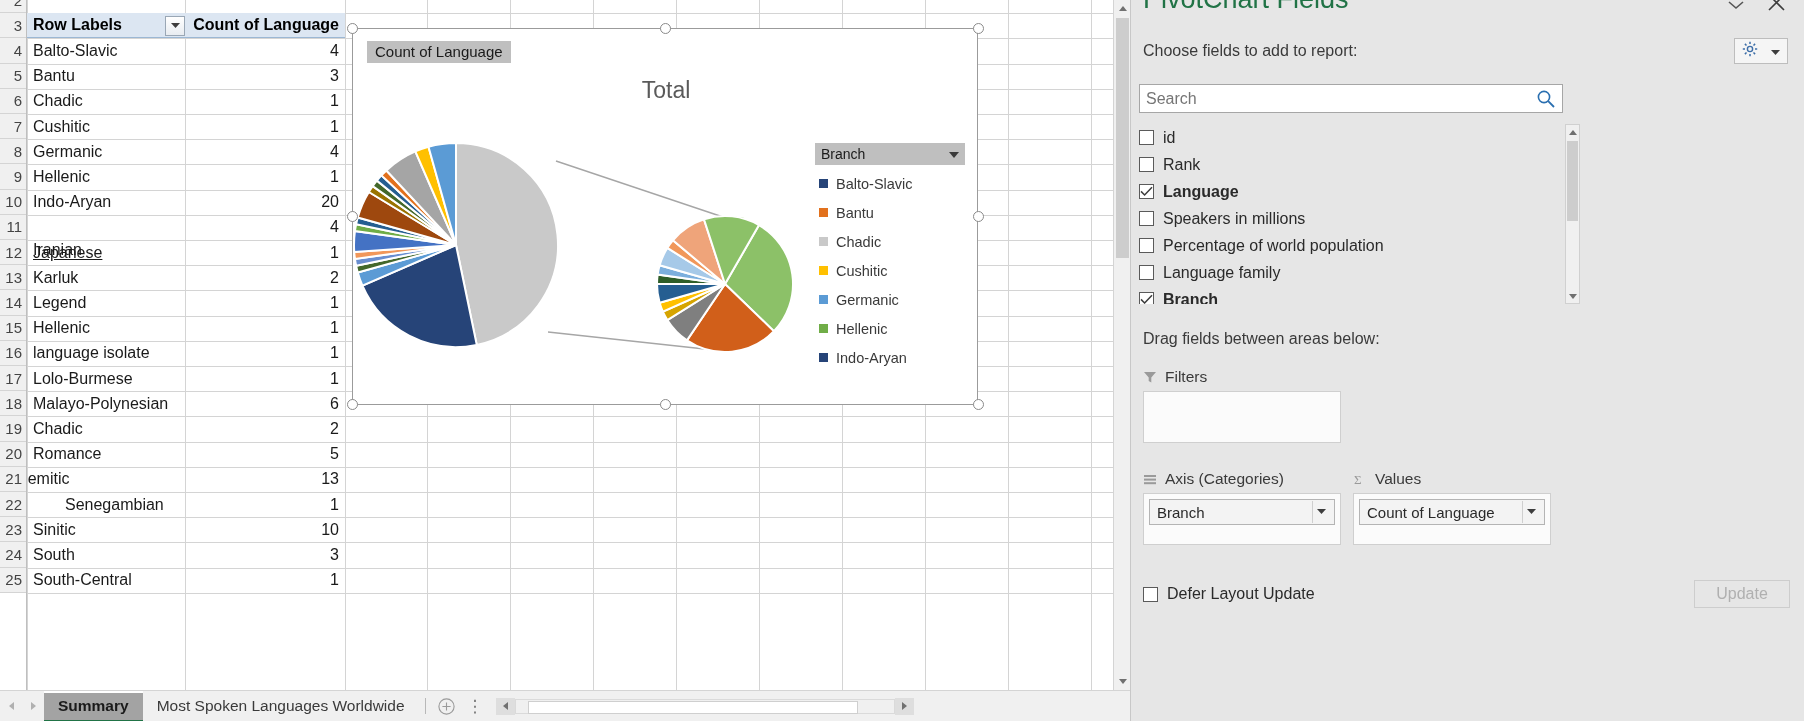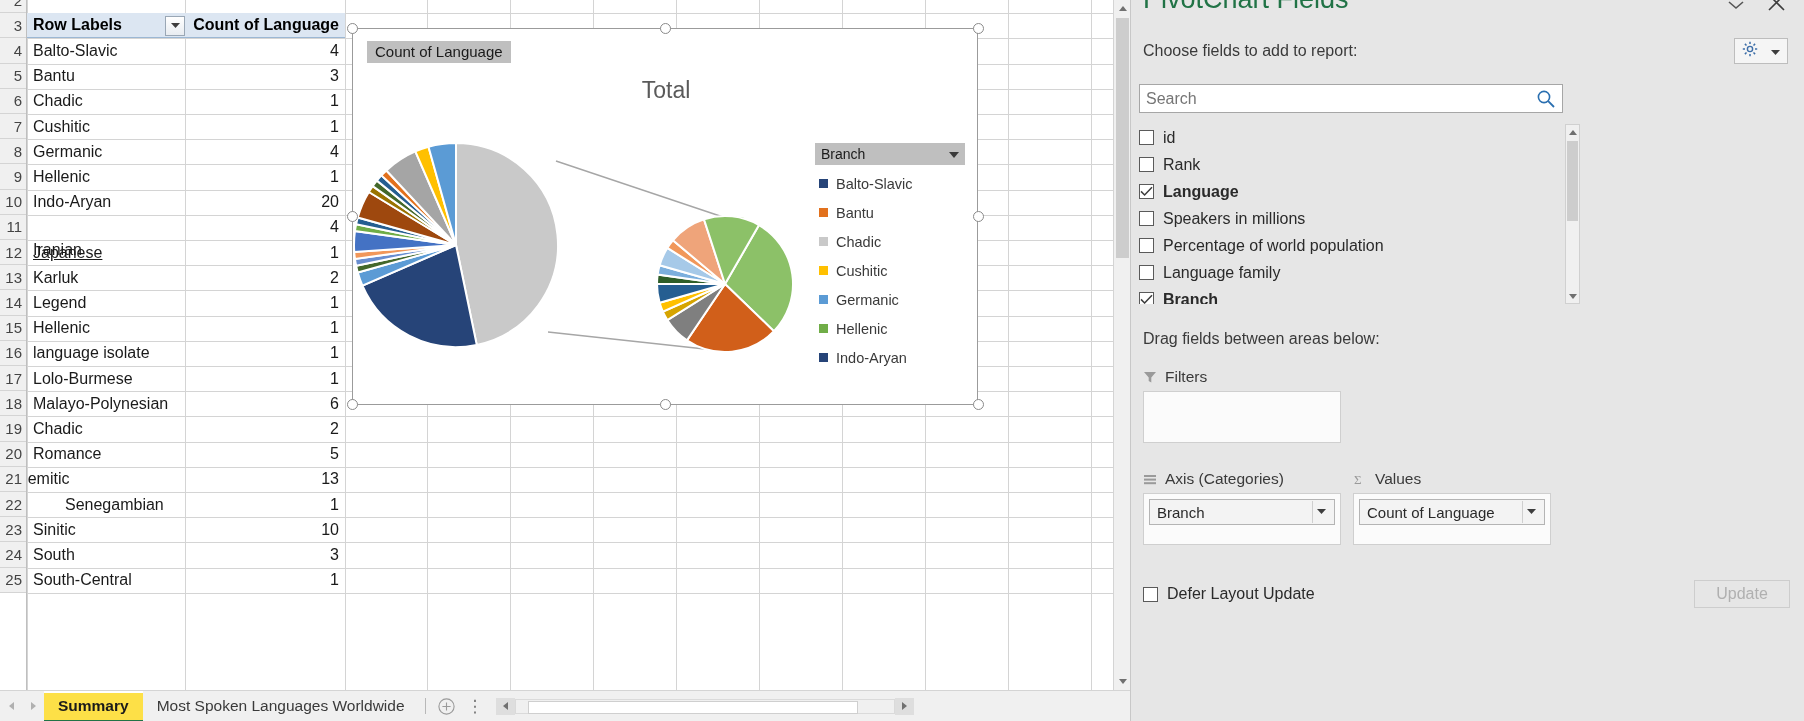--- a/index.html
+++ b/index.html
@@ -159,21 +159,21 @@
     display: flex; align-items: center; justify-content: center;
     cursor: pointer;
   }
   .navbtn .tri-left, .navbtn .tri-right { opacity: .5; }
   .sheet-tab {
     height: 31px; display: flex; align-items: center;
     padding: 0 14px; font-size: 15.5px; color: #3a3a3a;
     cursor: pointer; white-space: nowrap;
   }
   .sheet-tab.active {
-    background: #fde047; font-weight: bold; color: #1a1a1a;
+    background: #a3a3a3; font-weight: bold; color: #1a1a1a;
     border-top: 2px solid #ffffff;
     border-bottom: 2px solid #217346;
     position: relative;
   }
   .tab-sep { width: 1px; height: 16px; background: #b8b8b8; margin: 0 6px; }
   .addsheet {
     width: 30px; height: 31px; display: flex; align-items: center; justify-content: center;
     cursor: pointer;
   }
   .dots {

